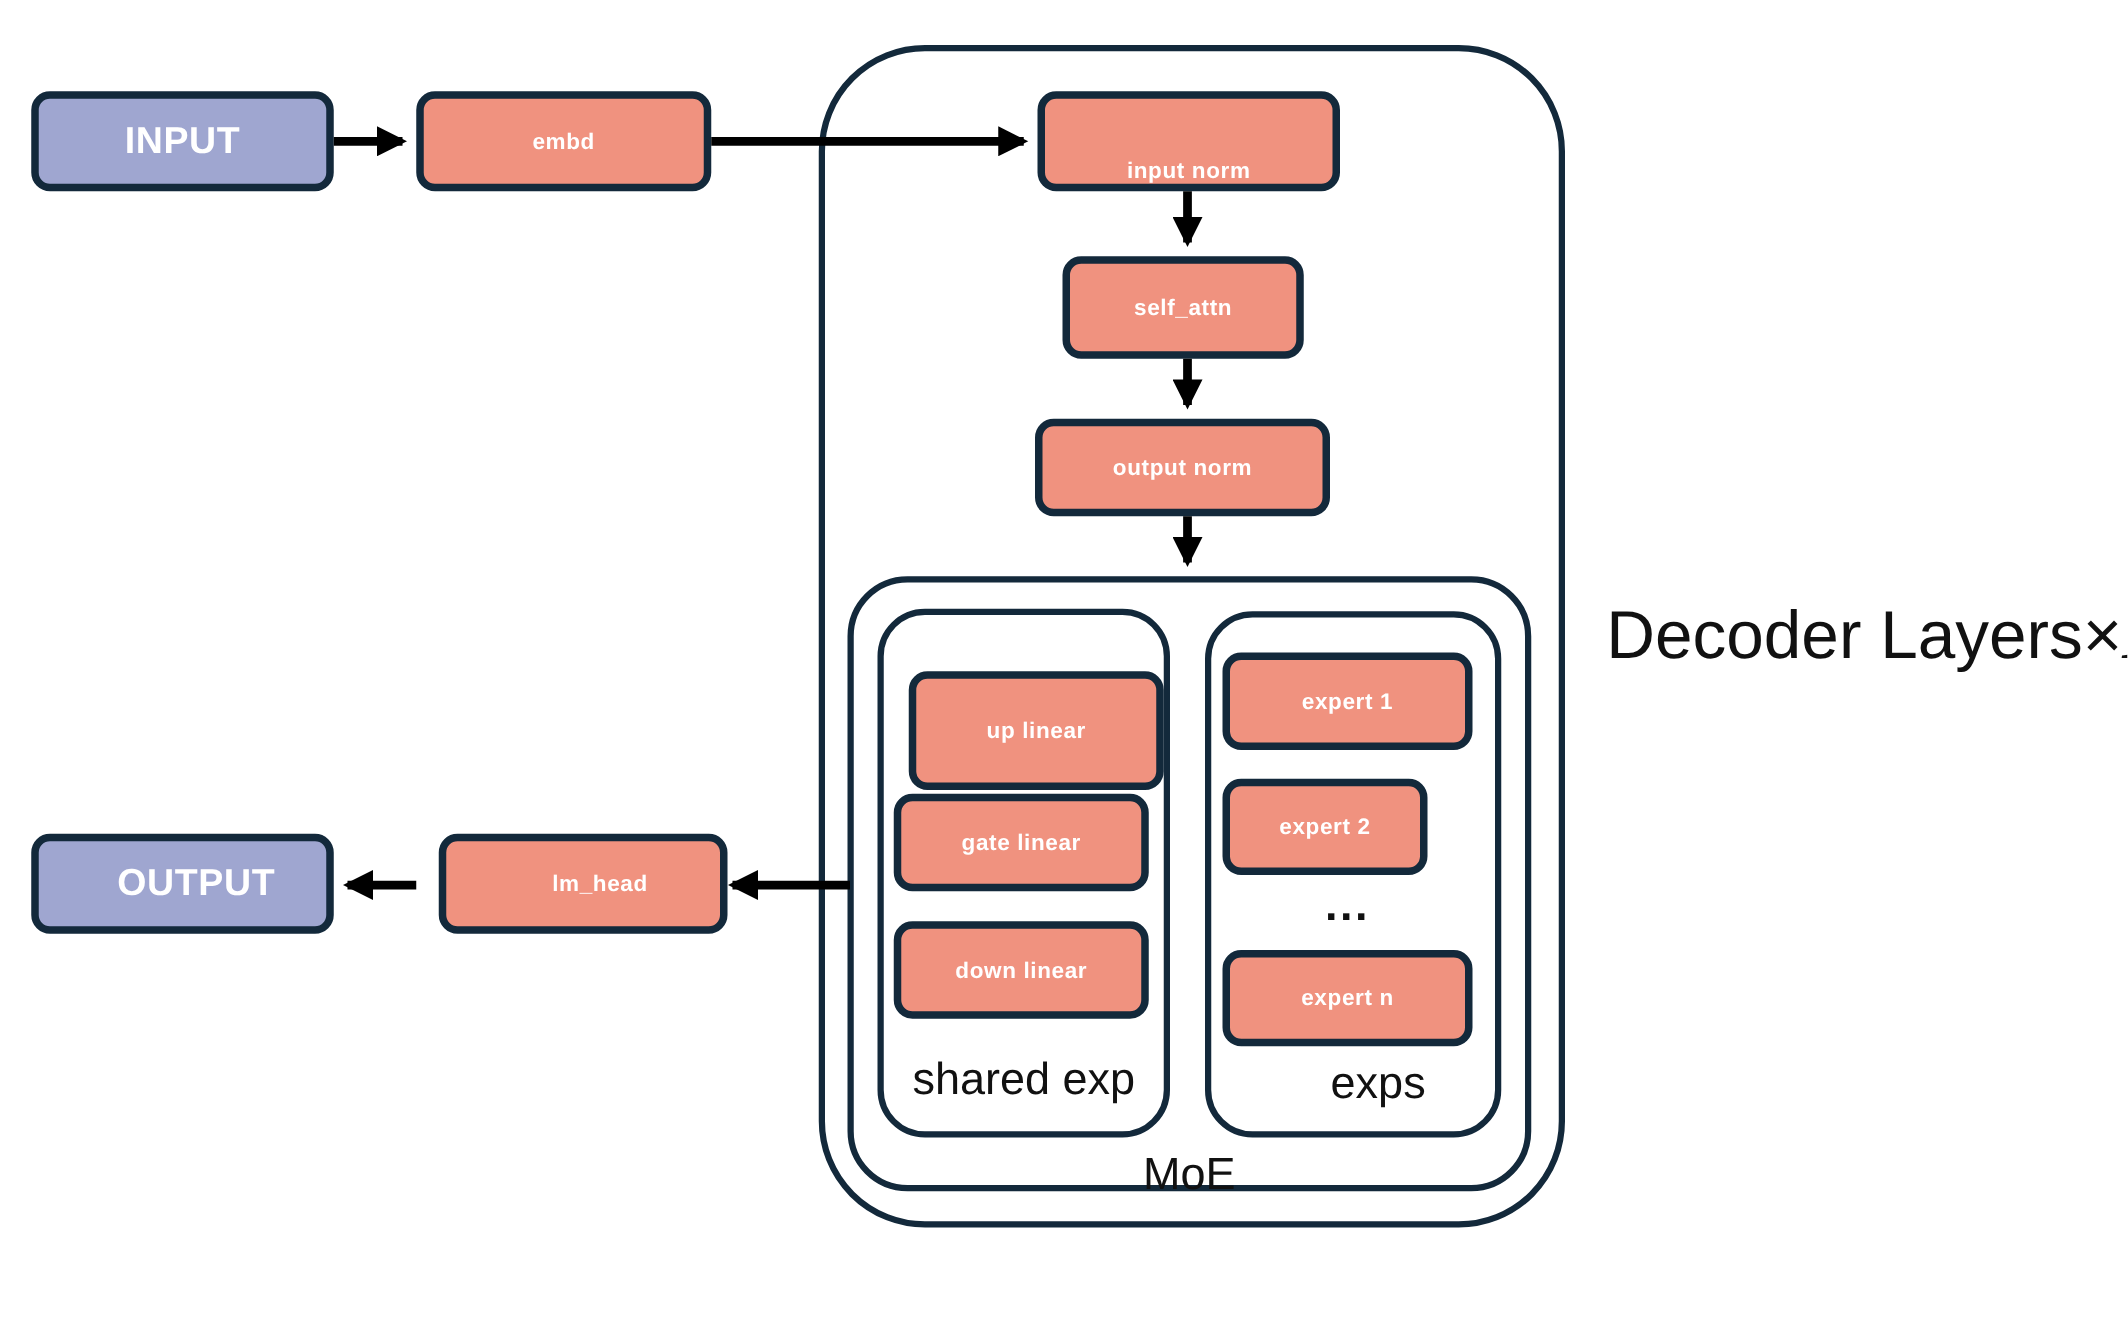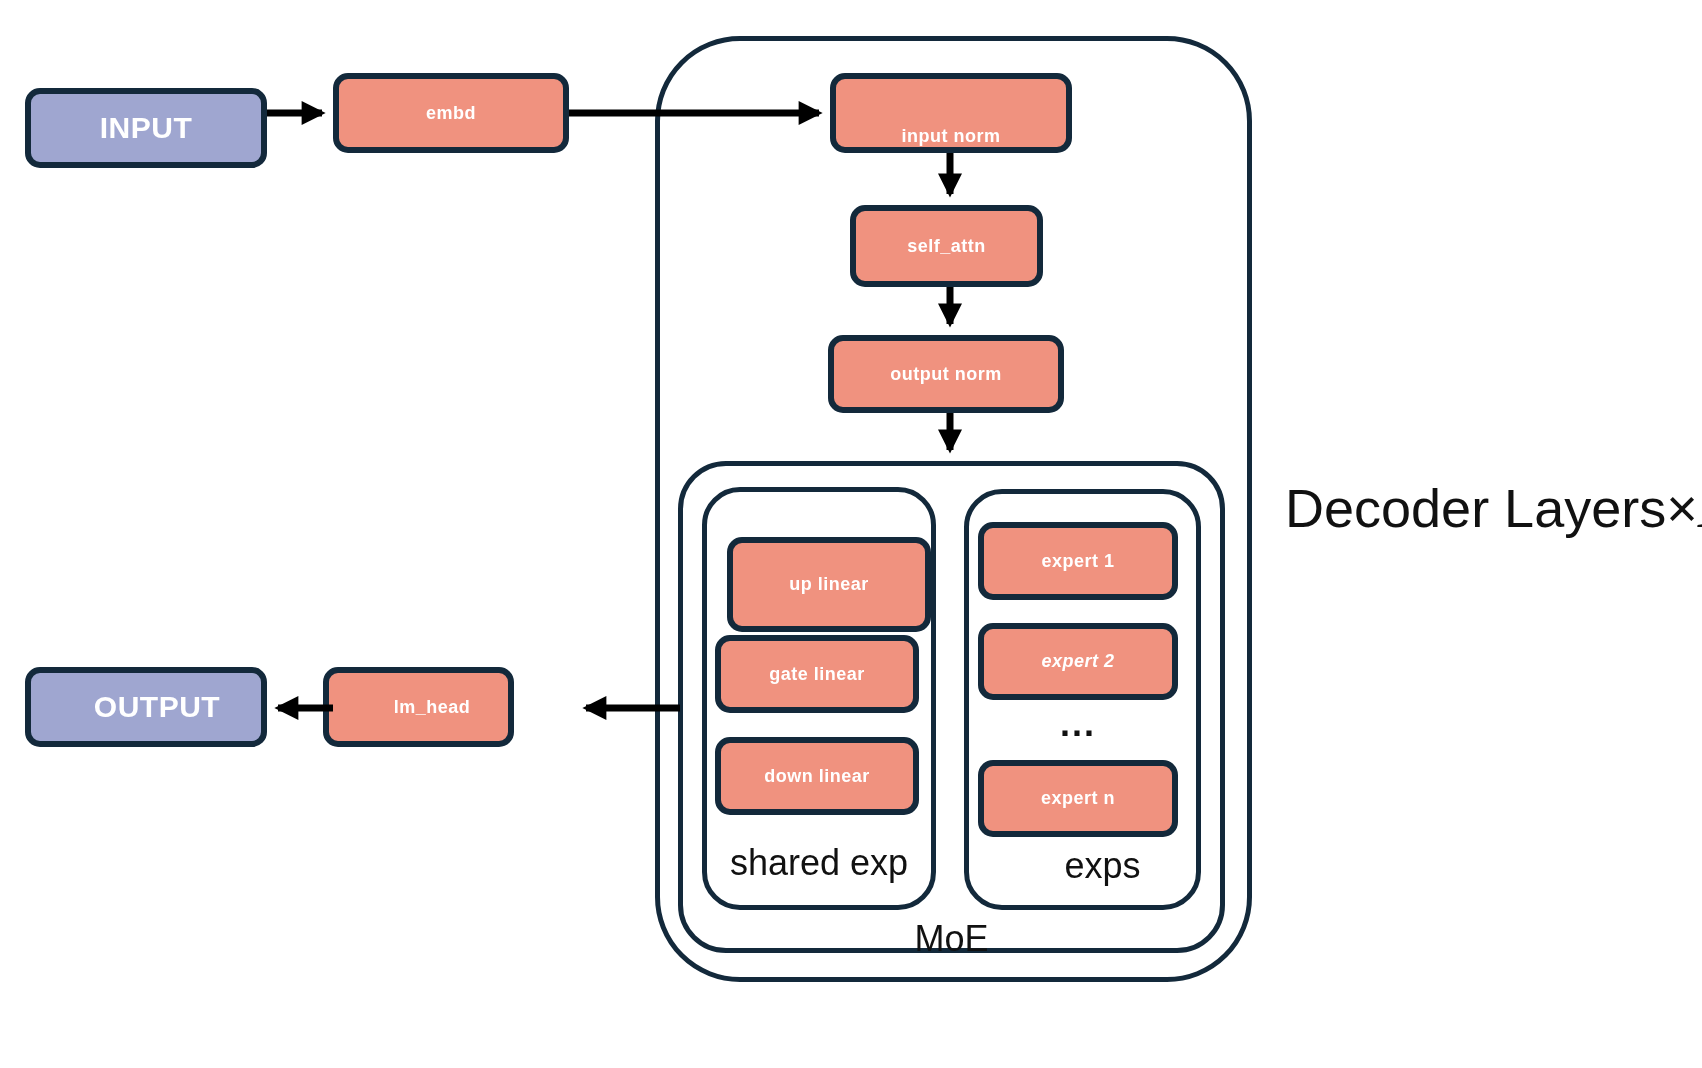--- a/index.html
+++ b/index.html
@@ -74,21 +74,21 @@
 <div class="canvas">
 
   <div class="container decoder-container" style="left:655px;top:36px;width:597px;height:946px;"></div>
 
   <div class="container moe-container" style="left:678px;top:461px;width:547px;height:492px;"></div>
 
   <div class="container inner-container" style="left:702px;top:487px;width:234px;height:423px;"></div>
 
   <div class="container inner-container" style="left:964px;top:489px;width:237px;height:421px;"></div>
 
-  <div class="box io" style="left:25px;top:88px;width:242px;height:80px;border-radius:15px;">
+  <div class="box io" style="left:25px;top:73px;width:242px;height:80px;border-radius:15px;">
     <span>INPUT</span>
   </div>
   <div class="box io" style="left:25px;top:667px;width:242px;height:80px;padding-left:22px;">
     <span>OUTPUT</span>
   </div>
 
   <div class="box module" style="left:333px;top:73px;width:236px;height:80px;">
     <span>embd</span>
   </div>
   <div class="box module" style="left:830px;top:73px;width:242px;height:80px;align-items:flex-end;">
@@ -107,31 +107,31 @@
   <div class="box module" style="left:715px;top:635px;width:204px;height:78px;">
     <span>gate linear</span>
   </div>
   <div class="box module" style="left:715px;top:737px;width:204px;height:78px;">
     <span>down linear</span>
   </div>
 
   <div class="box module" style="left:978px;top:522px;width:200px;height:78px;">
     <span>expert 1</span>
   </div>
-  <div class="box module" style="left:978px;top:623px;width:200px;height:77px;font-style:italic;">
+  <div class="box module" style="left:978px;top:623px;width:164px;height:77px;">
     <span>expert 2</span>
   </div>
   <div class="ellipsis-label" style="left:978px;top:703px;width:200px;">
     <span>...</span>
   </div>
   <div class="box module" style="left:978px;top:760px;width:200px;height:77px;">
     <span>expert n</span>
   </div>
 
-  <div class="box module" style="left:323px;top:667px;width:191px;height:80px;padding-left:27px;">
+  <div class="box module" style="left:351px;top:667px;width:231px;height:80px;padding-left:27px;">
     <span>lm_head</span>
   </div>
 
   <div class="dark-label" style="left:702px;top:842px;width:234px;">
     <span>shared exp</span>
   </div>
   <div class="dark-label" style="left:964px;top:845px;width:277px;">
     <span>exps</span>
   </div>
   <div class="dark-label" style="left:678px;top:918px;width:547px;">

